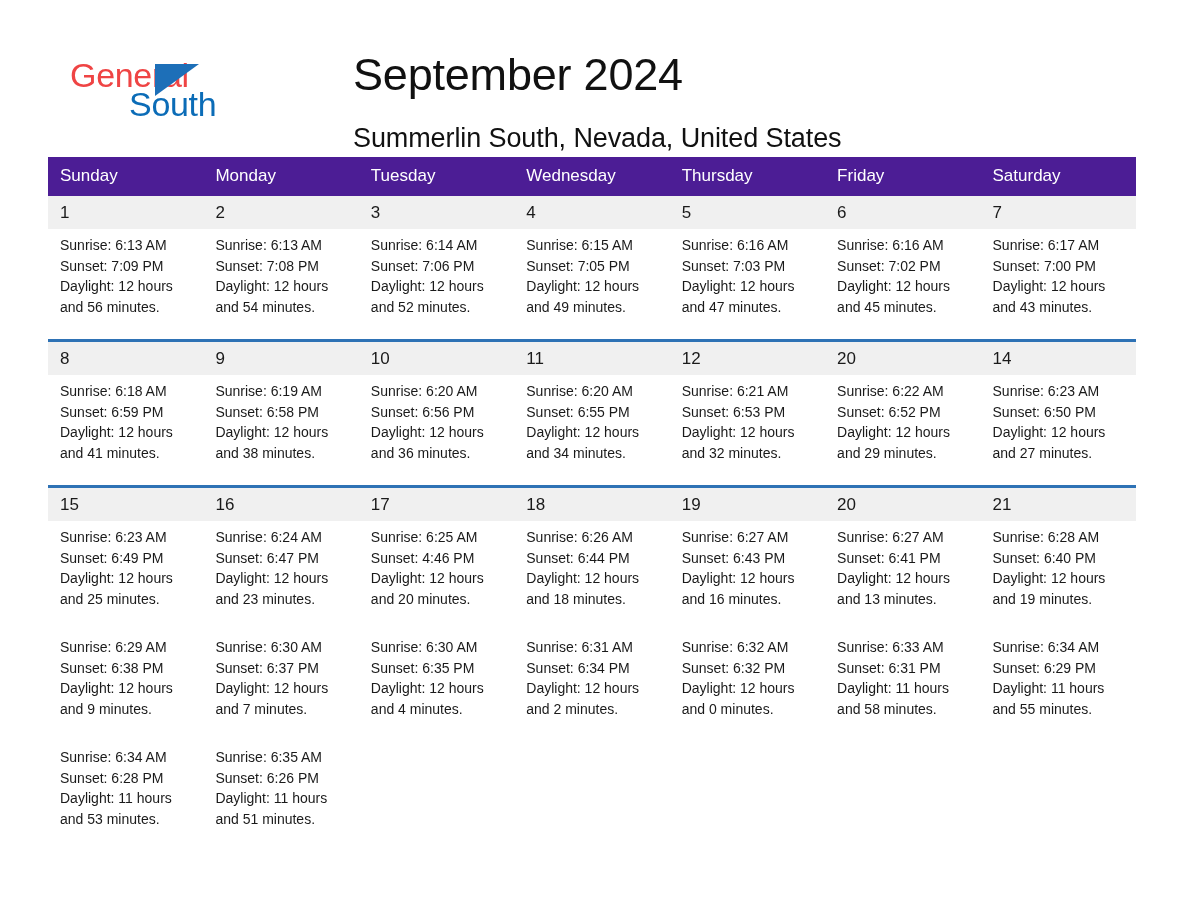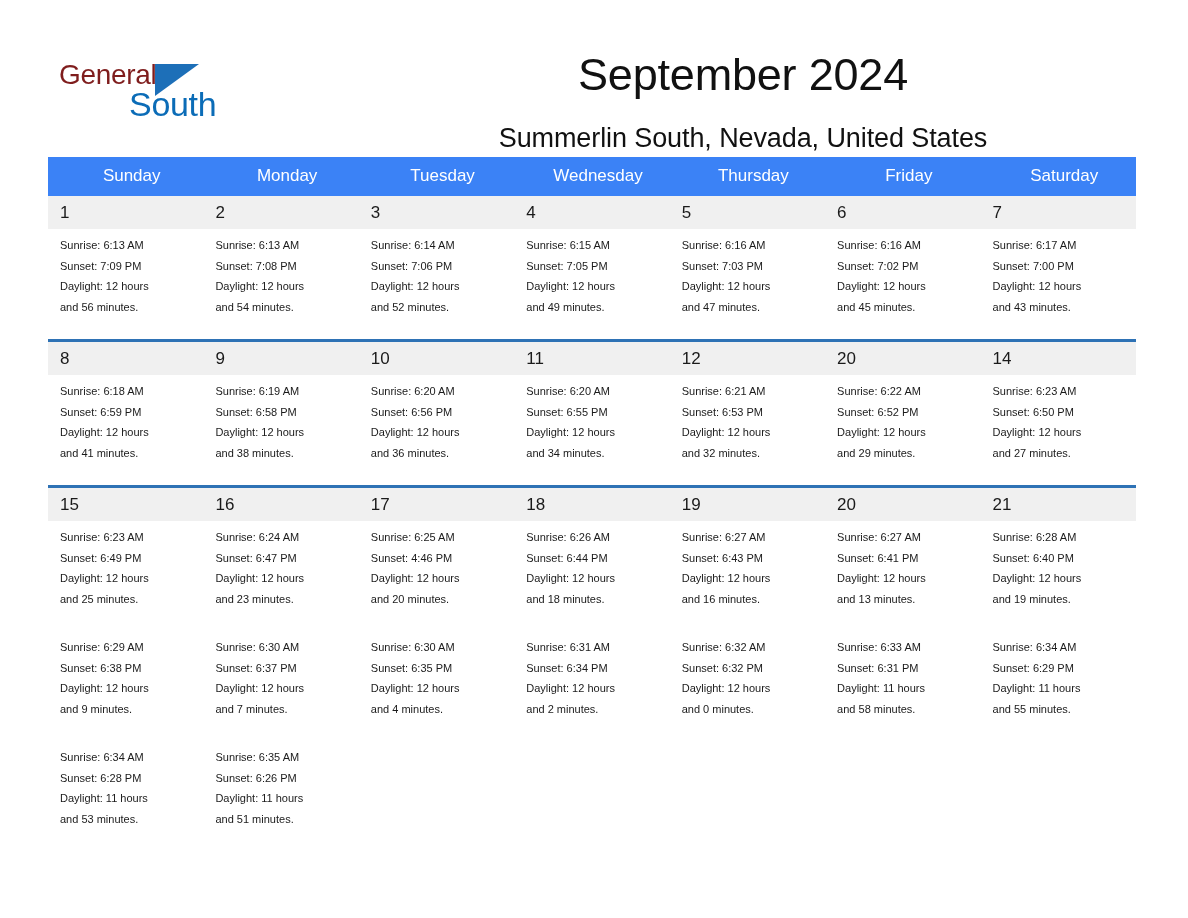--- a/index.html
+++ b/index.html
@@ -30,23 +30,23 @@
 
   .logo {
     position: absolute;
     left: 59px;
     top: 55px;
     width: 260px;
     height: 70px;
   }
   .logo-general {
     position: absolute;
-    left: 0; top: 0;
-    font-size: 28px;
-    color: #7f1d1d;
+    left: 11px; top: 0;
+    font-size: 34px;
+    color: #ef4444;
     letter-spacing: -0.3px;
     line-height: 40px;
     font-weight: 400;
   }
   .logo-blue {
     position: absolute;
     left: 70px;
     top: 29px;
     font-size: 34px;
     color: #0b6cb7;
@@ -61,21 +61,21 @@
     width: 0;
     height: 0;
     border-left: 44px solid #1d6fb8;
     border-bottom: 32px solid transparent;
   }
 
   .title-block {
     position: absolute;
     right: 55px;
     top: 48px;
-    text-align: center;
+    text-align: left;
     width: 780px;
   }
   .month-title {
     font-size: 45px;
     color: #111111;
     line-height: 54px;
     font-weight: 400;
     letter-spacing: -0.2px;
   }
   .location-title {
@@ -95,25 +95,25 @@
     width: 1088px;
   }
 
   .cal-table {
     width: 1088px;
     border-collapse: collapse;
     table-layout: fixed;
   }
 
   .cal-table th {
-    background: #3b82f6;
+    background: #4c1d95;
     color: #ffffff;
     font-size: 17px;
     font-weight: 400;
-    text-align: center;
+    text-align: left;
     padding: 9px 0 10px 12px;
     line-height: 20px;
     border: none;
   }
 
   .daynum-row td {
     background: #f0f0f0;
     font-size: 17px;
     color: #1a1a1a;
     padding: 7px 0 6px 12px;
@@ -122,21 +122,21 @@
     vertical-align: top;
     font-weight: 400;
   }
   
   .daynum-row.first td {
     border-top: none;
   }
 
   .detail-row td {
     background: #ffffff;
-    font-size: 11px;
+    font-size: 14px;
     color: #1a1a1a;
     padding: 6px 10px 22px 12px;
     line-height: 20.5px;
     vertical-align: top;
     border: none;
   }
   .detail-row td .line { display: block; white-space: nowrap; }
 </style>
 </head>
 <body>

